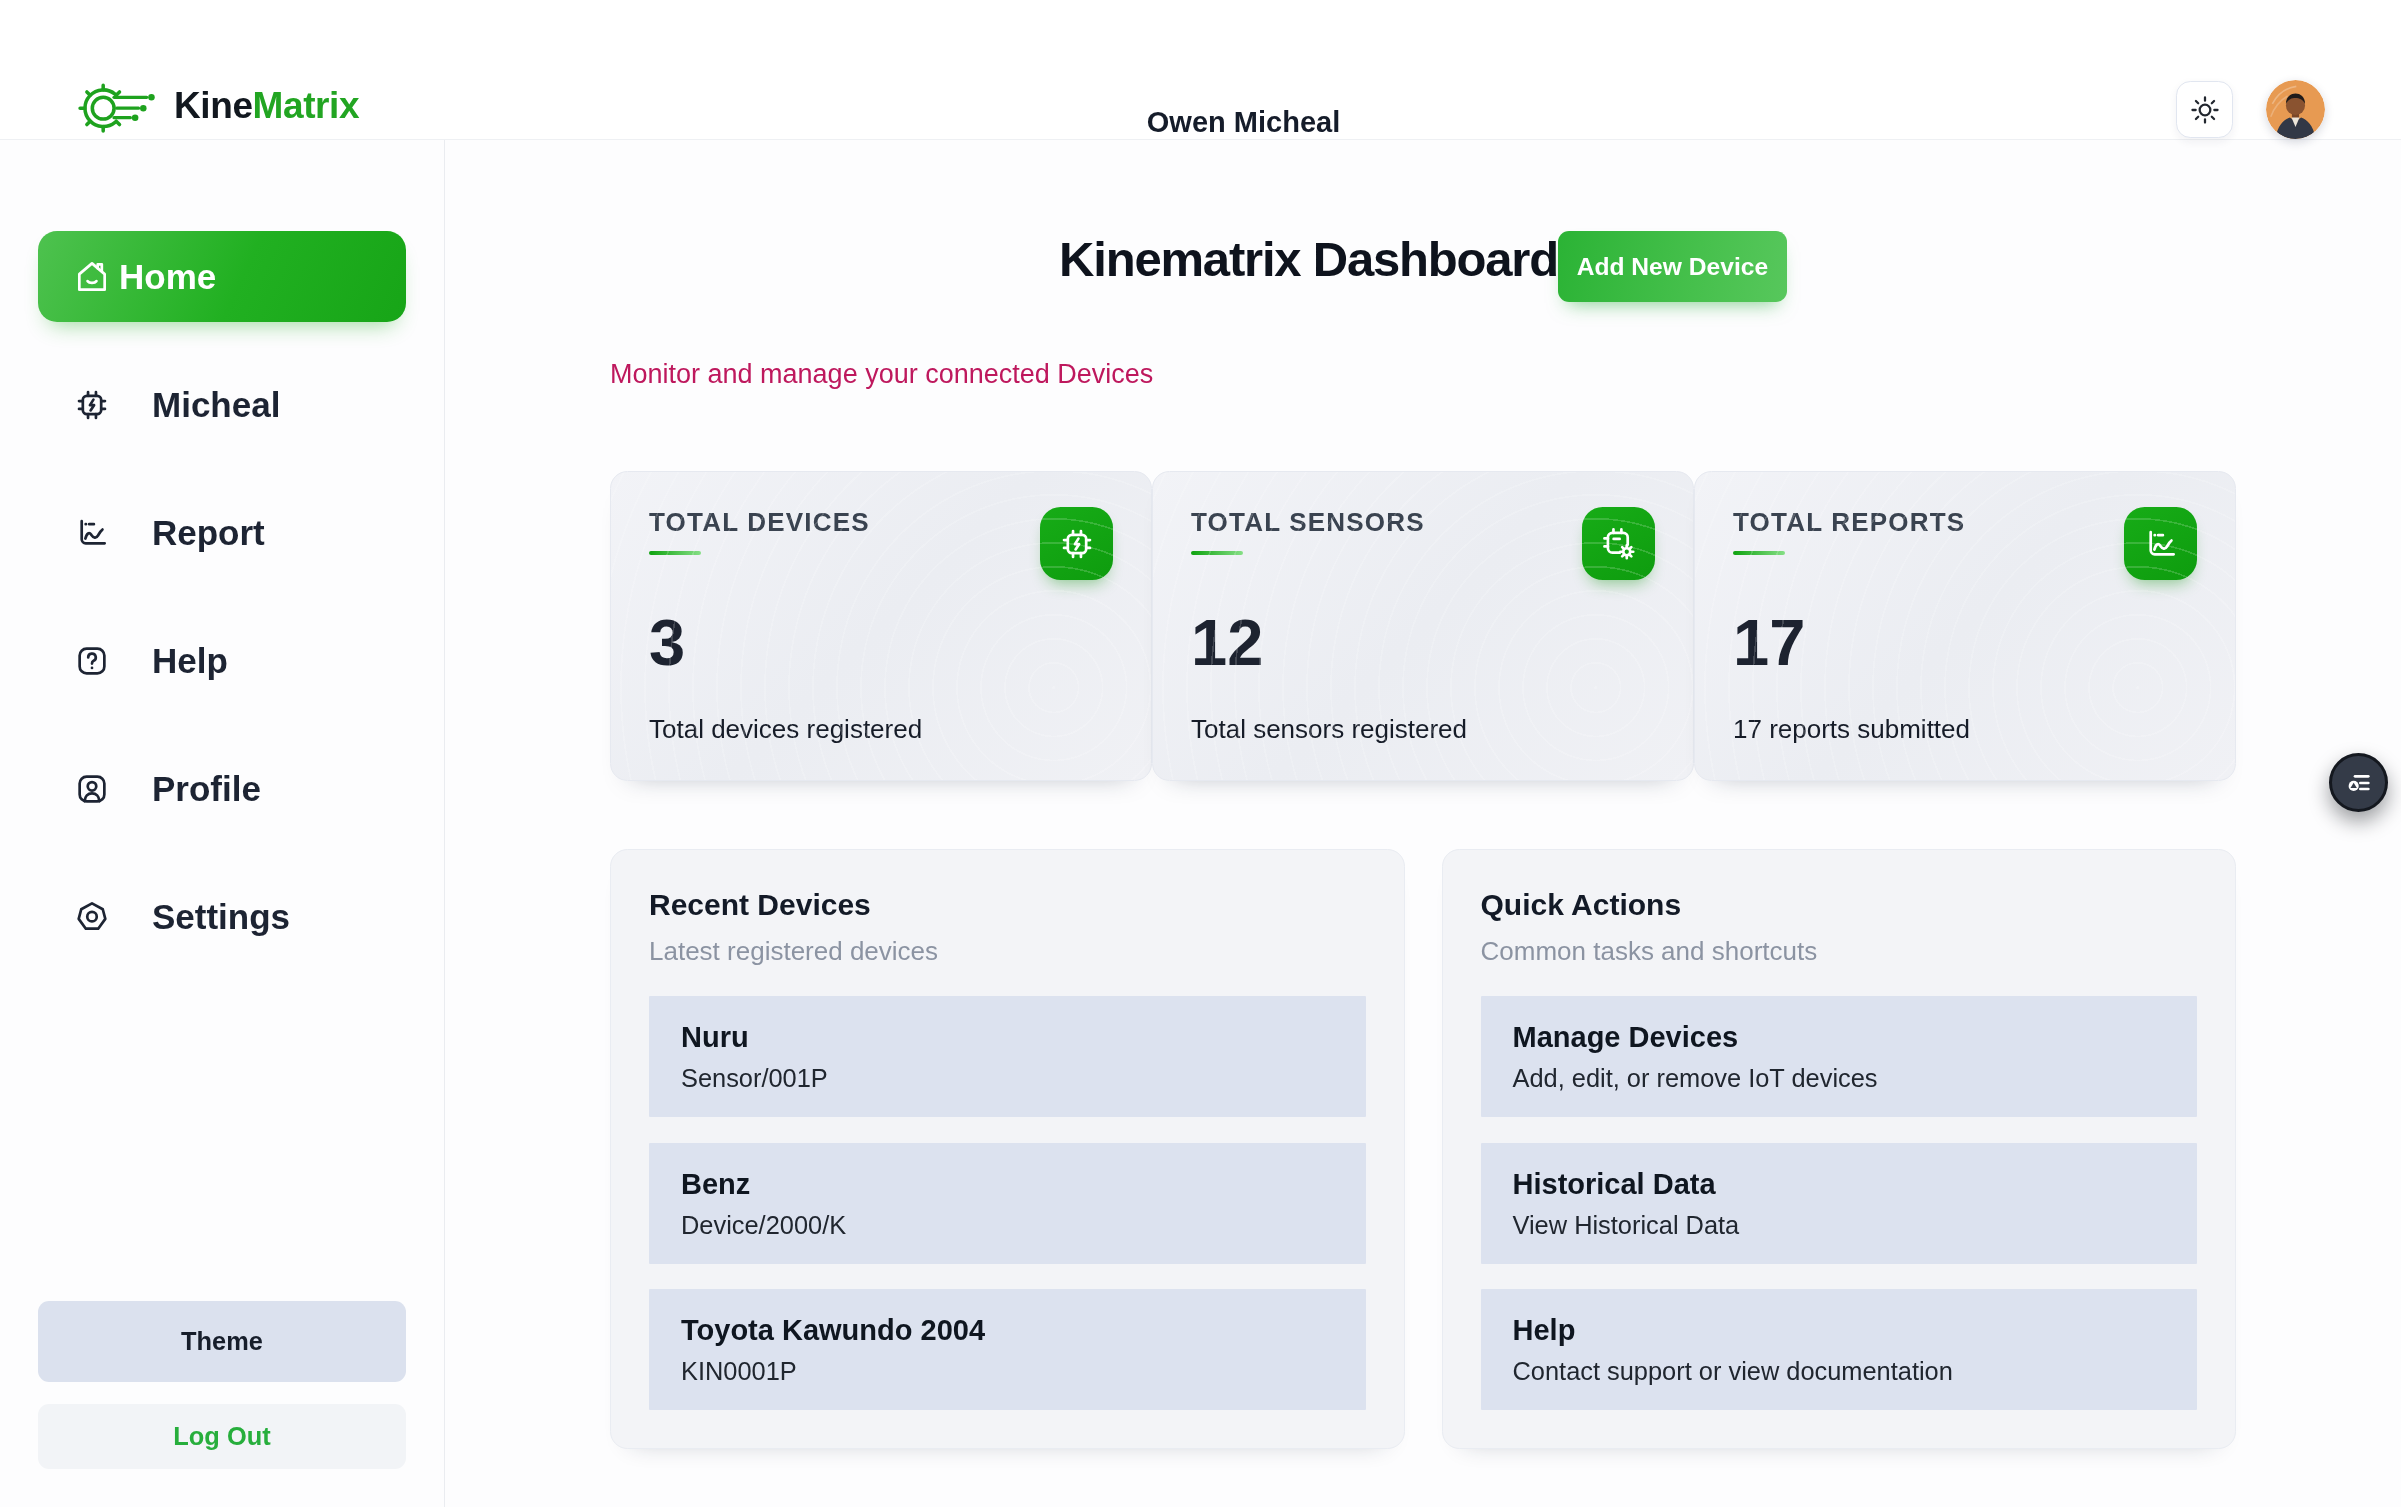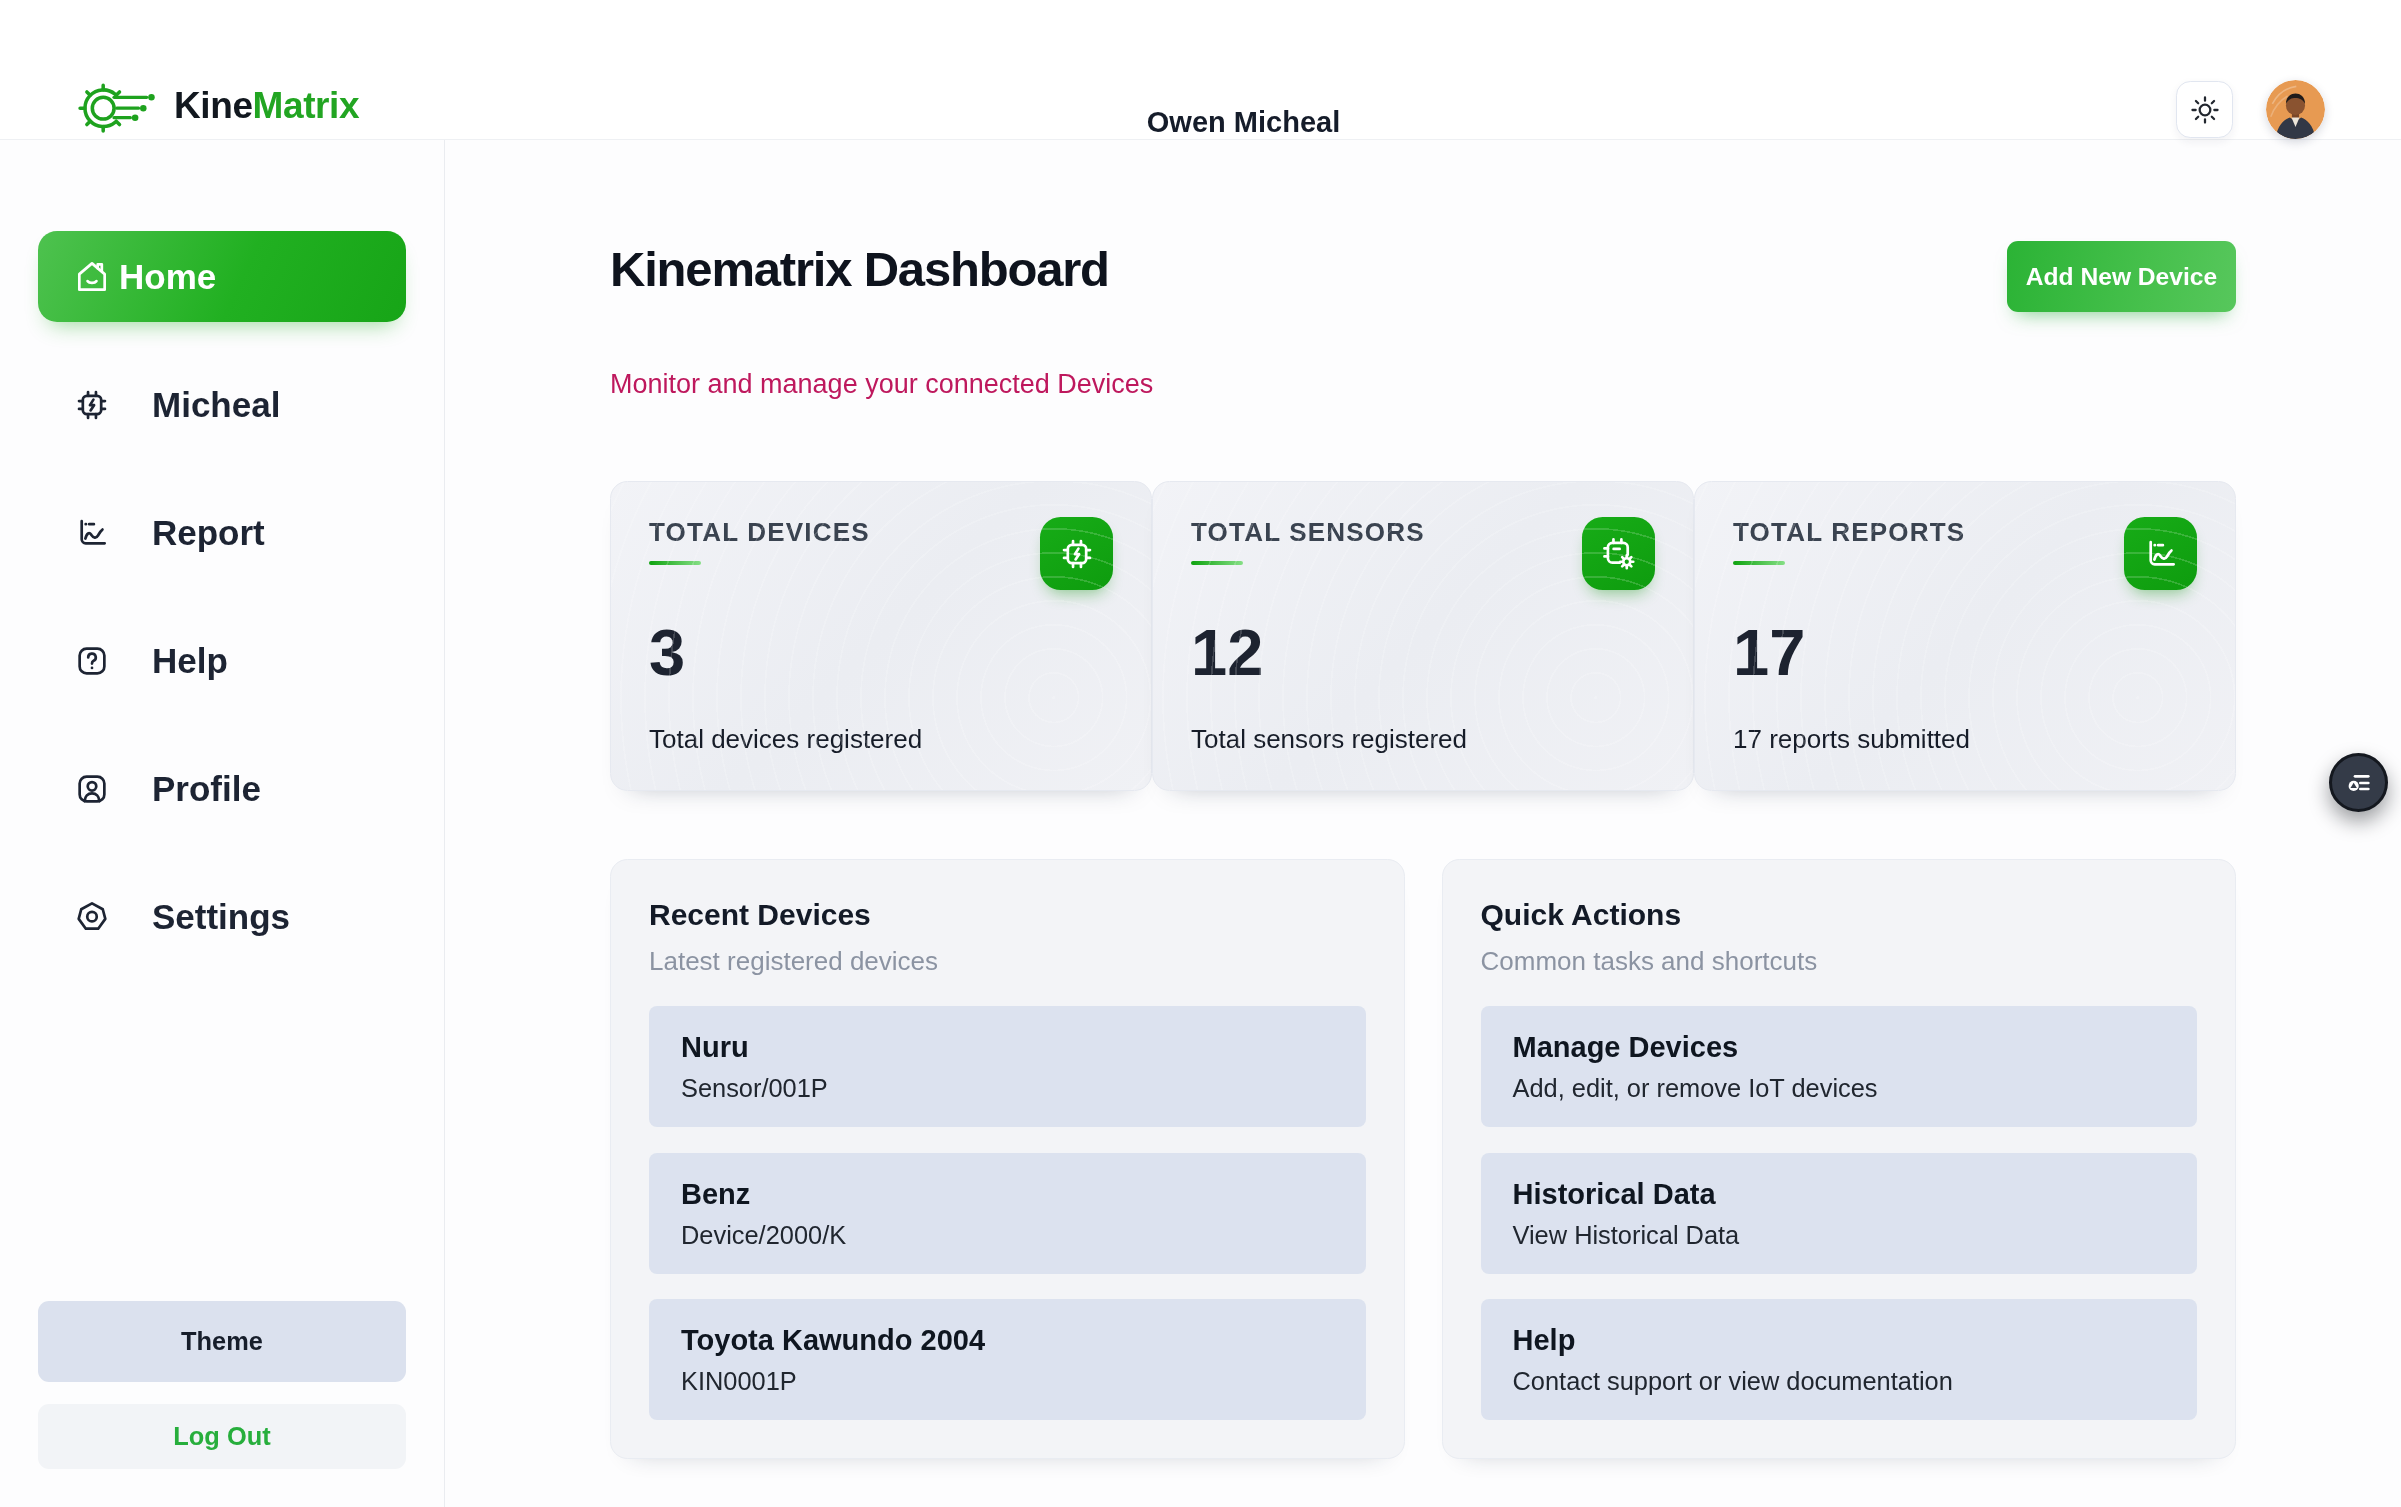--- a/index.html
+++ b/index.html
@@ -62,21 +62,21 @@
     height:81px; border-radius:11px; background:#dbe1ee; border:none;
     font-family:inherit; font-size:25.4px; font-weight:600; color:#171e2b; cursor:pointer;
   }
   .btn-logout {
     height:65px; border-radius:11px; background:#f2f4f7; border:none;
     font-family:inherit; font-size:25.4px; font-weight:700; color:#27ae3c; cursor:pointer;
   }
 
   
   .main { flex:1; padding:91px 165px 0; }
-  .title-row { display:flex; justify-content:space-between; align-items:flex-start;margin-top:10px; }
+  .title-row { display:flex; justify-content:center; align-items:flex-start; }
   .page-title { font-size:49px; font-weight:800; letter-spacing:-1.2px; color:#0e131d; }
   .btn-add {
     width:229px; height:71px; border:none; border-radius:11px;
     background:linear-gradient(100deg,#2bb335 0%,#46c04c 60%,#57c75c 100%);
     color:#ffffff; font-family:inherit; font-size:24.6px; font-weight:600;
     box-shadow:0 11px 19px -9.5px rgba(30,170,50,.55); cursor:pointer;
   }
   .page-subtitle { margin-top:57px; font-size:27px; color:#be185d; }
 
   
@@ -112,21 +112,21 @@
   .panels { margin-top:68px; display:flex; gap:37px; }
   .panel {
     flex:1; border-radius:17.5px; background:#f3f4f7; border:1.6px solid #e9ecf2;
     box-shadow:0 14.3px 24px -22px rgba(23,36,60,.3);
     padding:38px 38px 38px;
   }
   .panel-title { font-size:30px; font-weight:700; color:#131a27; }
   .panel-subtitle { margin-top:14.3px; font-size:26px; color:#8b93a2; }
   .panel-items { margin-top:29px; display:flex; flex-direction:column; gap:25.4px; }
   .panel-item {
-    border-radius:8px; background:#dce2ef; padding:24px 32px; cursor:pointer;
+    border-radius:1px; background:#dce2ef; padding:24px 32px; cursor:pointer;
   }
   .item-name { font-size:29px; font-weight:600; color:#0f1620; line-height:35px; }
   .item-desc { margin-top:8px; font-size:25.4px; color:#20262f; line-height:30px; }
 
   
   .float-btn {
     position:fixed; top:753px; right:12.7px; width:59px; height:59px;
     border-radius:50%; background:#343b48; border:3.2px solid #14181f;
     display:flex; align-items:center; justify-content:center;
     box-shadow:0 9.5px 20.6px rgba(10,14,20,.4); cursor:pointer; color:#ffffff;

